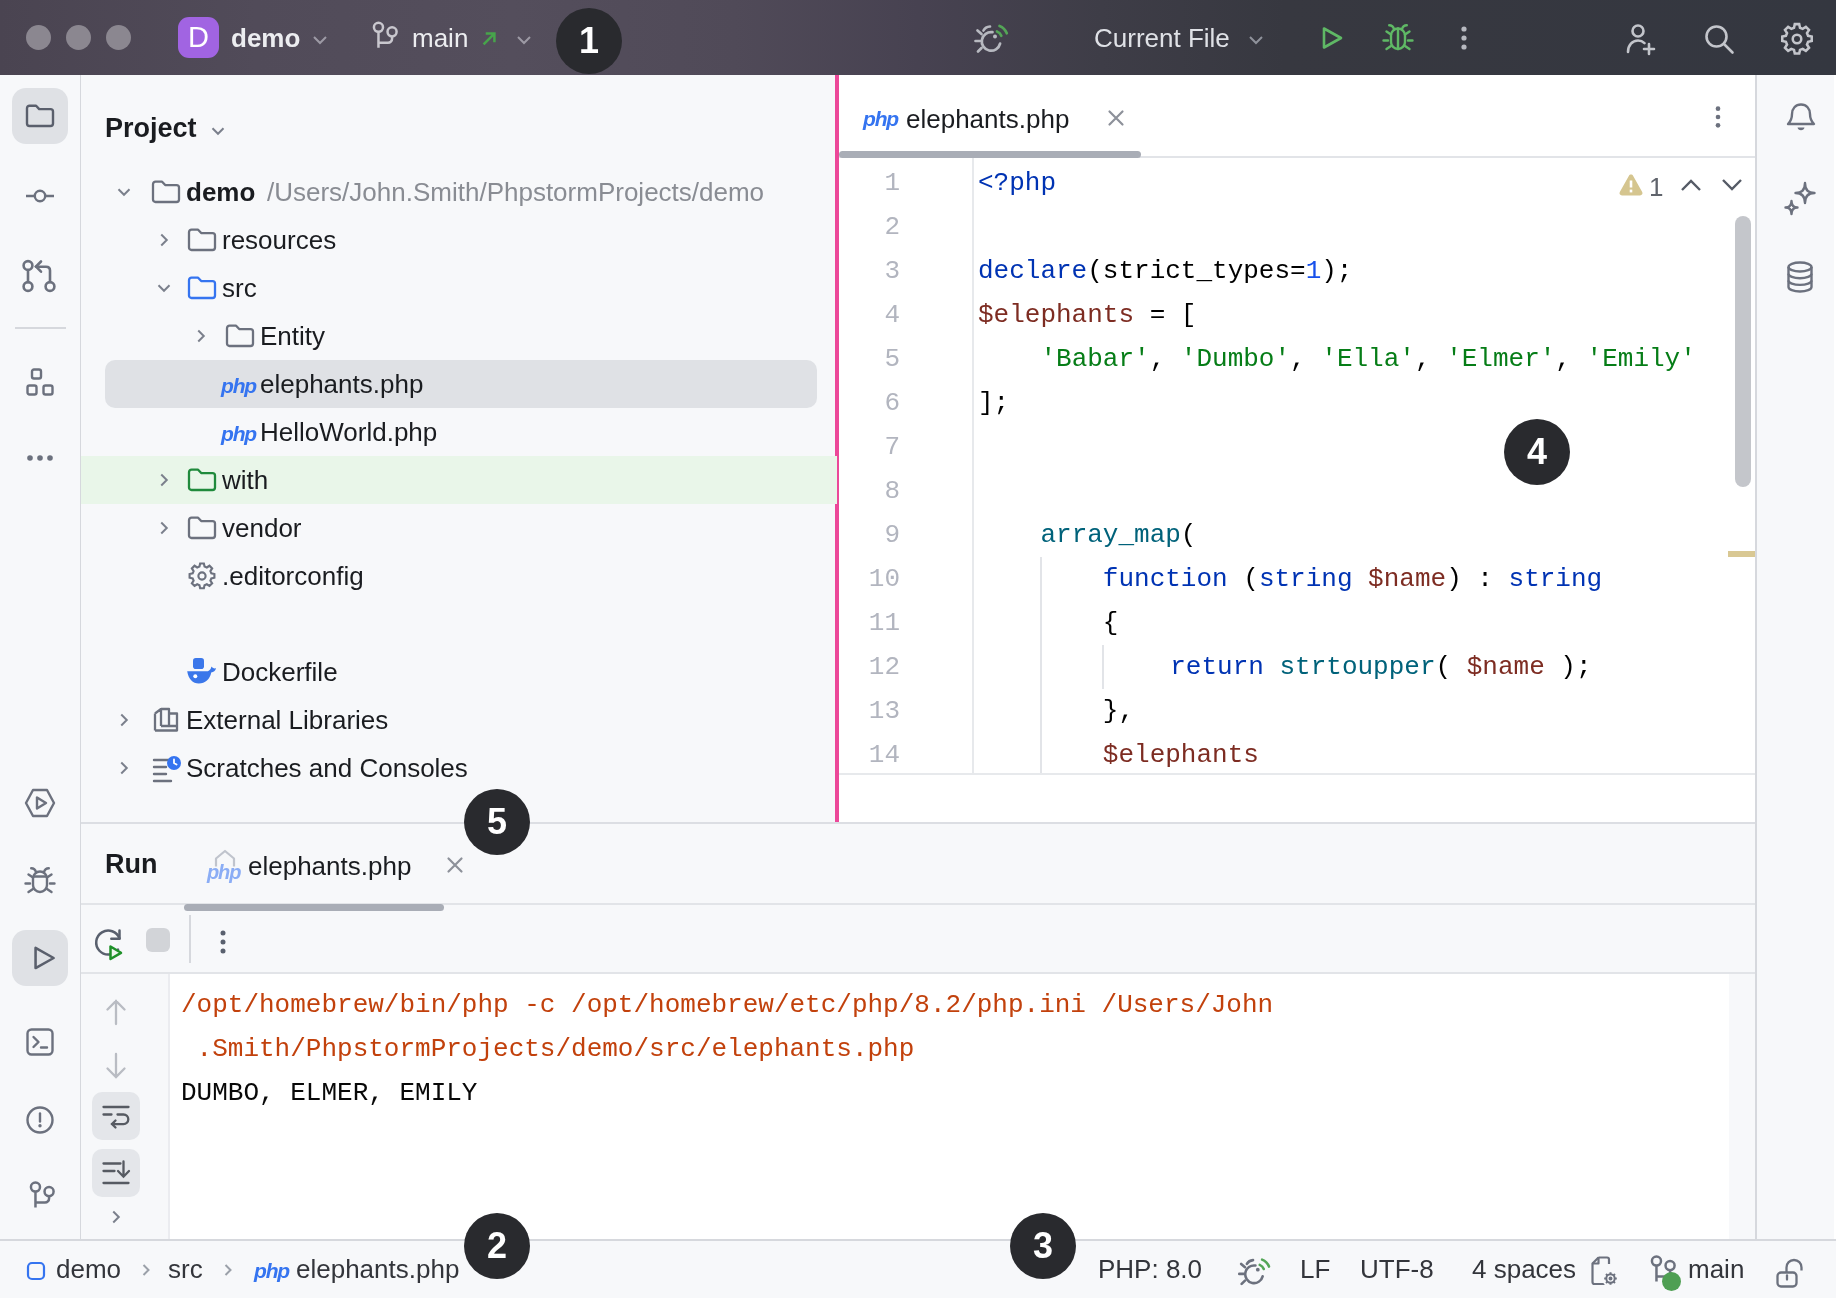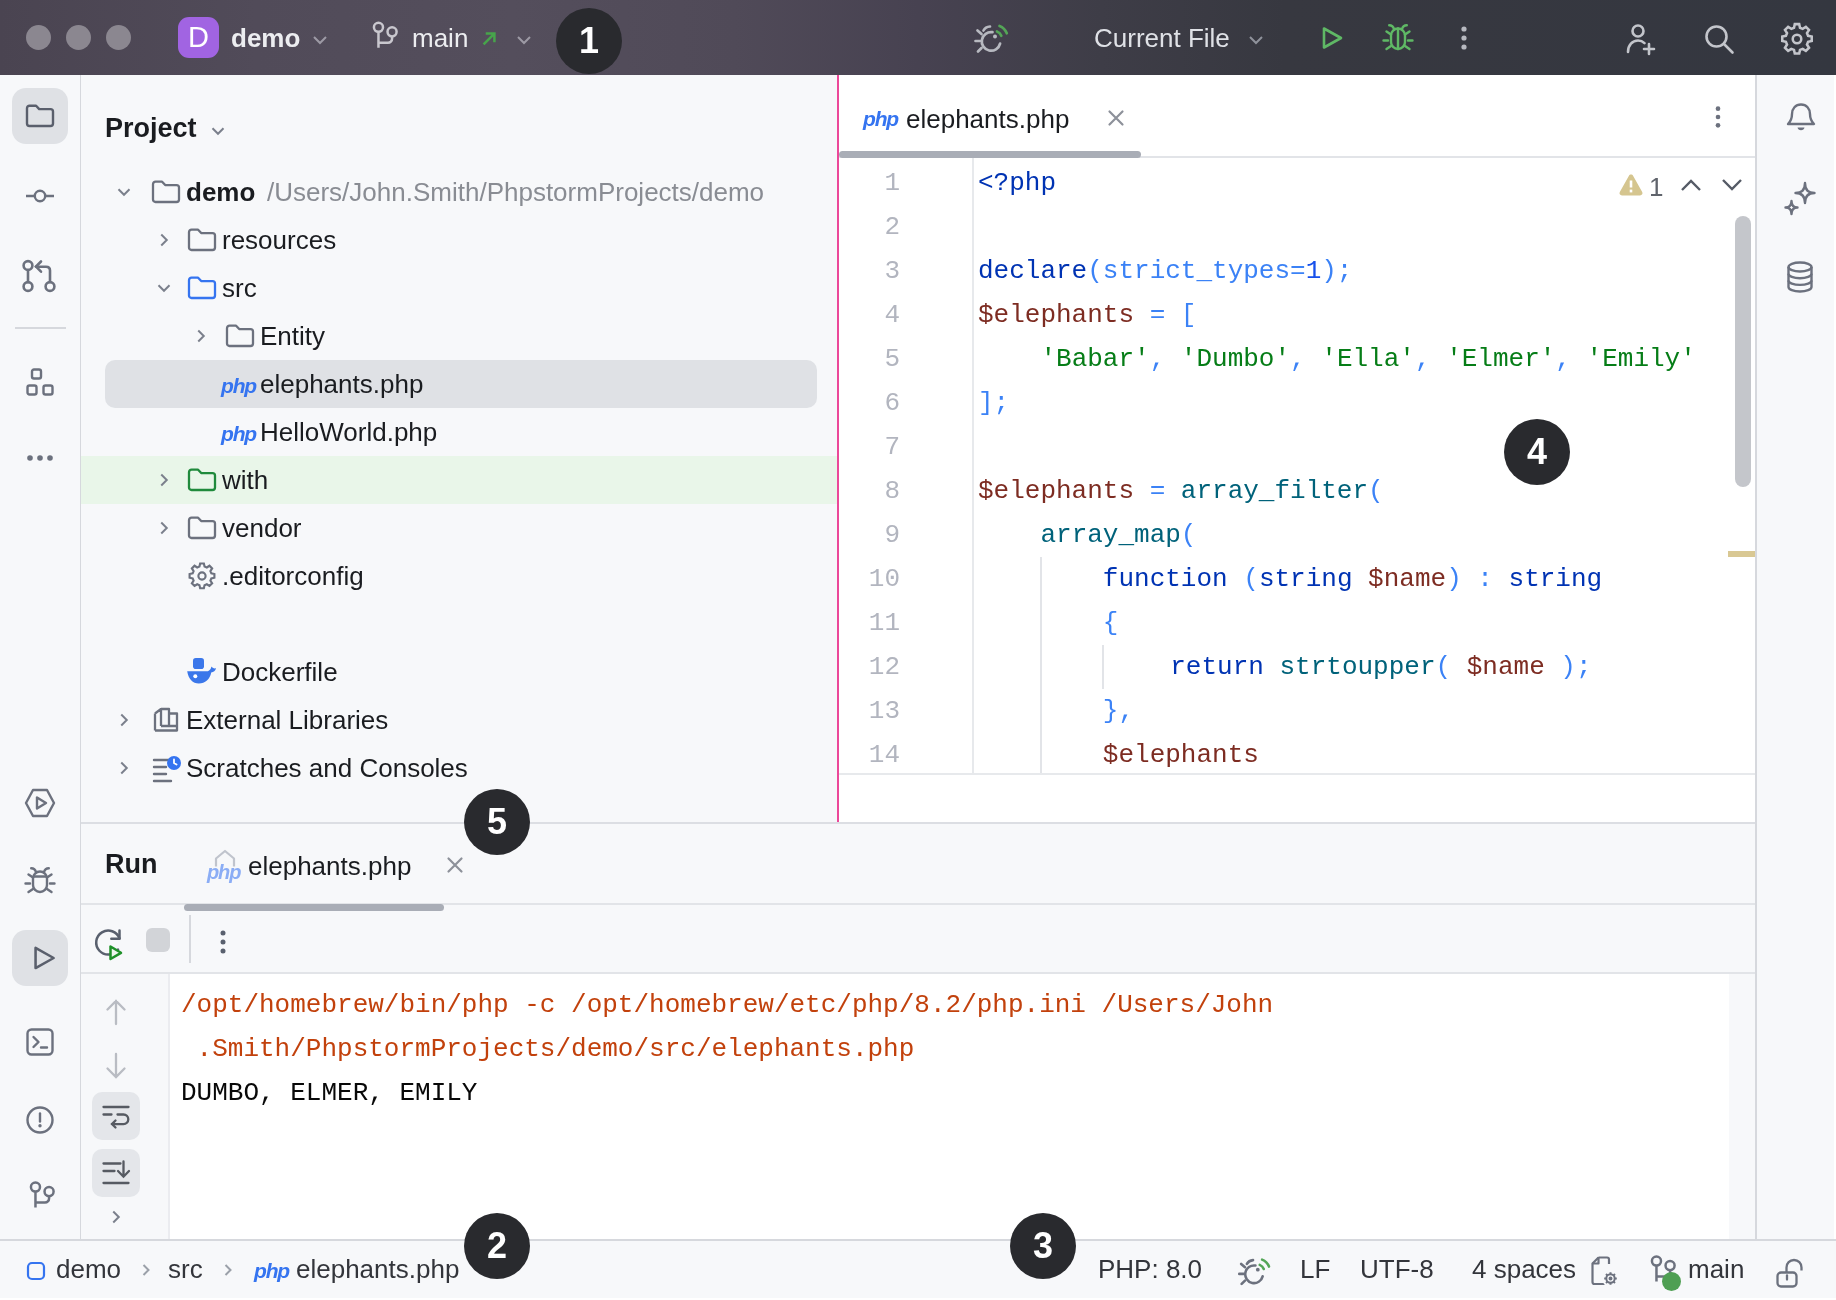--- a/index.html
+++ b/index.html
@@ -17,33 +17,33 @@
 
   
   .badge { width:66px; height:66px; border-radius:50%; background:#292a2e;
     color:#fff; font-size:36px; font-weight:700; text-align:center; line-height:66px; z-index:50; }
 
   
   #lefttool { left:0; top:75px; width:82px; height:1166px; background:#f7f8fa; border-right:2px solid #d6d8dd; }
   .toolsel { background:#dfe1e5; border-radius:14px; width:56px; height:56px; left:12px; }
 
   
-  #treepanel { left:81px; top:75px; width:758px; height:749px; background:#f7f8fa; border-right:2px solid #ec4899; }
+  #treepanel { left:81px; top:75px; width:758px; height:749px; background:#f7f8fa; border-right:4px solid #ec4899; }
   .trow { position:absolute; left:0; width:756px; height:48px; }
   .tlabel { position:absolute; font-size:26px; color:#1a1c20; top:9px; white-space:pre; }
   .tgray { color:#898c93; }
 
   
   #editor { left:839px; top:75px; width:916px; height:749px; background:#fff; }
   #tabbar { left:0; top:0; width:916px; height:83px; border-bottom:2px solid #e2e4e8; }
   #tabline { left:0; top:76px; width:302px; height:7px; background:#a9adb6; border-radius:4px; }
   .codeline { position:absolute; white-space:pre; font-family:"Liberation Mono", monospace; font-size:26px; line-height:44px; height:44px; }
   .lnum { position:absolute; width:61px; text-align:right; color:#b2b5bf; font-family:"Liberation Mono", monospace; font-size:26px; line-height:44px; height:44px; }
   .kw { color:#0033b3; } .str { color:#067d17; } .num { color:#1750eb; }
-  .fn { color:#00627a; } .vr { color:#7d2c22; } .pl { color:#3b82f6; }
+  .fn { color:#00627a; } .vr { color:#7d2c22; } .pl { color:#000000; }
 
   
   #runpanel { left:81px; top:824px; width:1676px; height:452px; background:#f7f8fa; }
   #runheader { left:0; top:0; width:1676px; height:81px; border-bottom:2px solid #e2e4e8; }
   #runline { left:103px; top:80px; width:260px; height:7px; background:#a9adb6; border-radius:4px; }
   #runtoolbar { left:0; top:81px; width:1676px; height:69px; border-bottom:2px solid #e2e4e8; }
   #console { left:87px; top:150px; width:1561px; height:267px; background:#fff; border-left:2px solid #ebecf0; }
   .conline { position:absolute; white-space:pre; font-family:"Liberation Mono", monospace; font-size:26px; line-height:44px; }
   .conblue { color:#c2410c; } .conblack { color:#080808; }
 
@@ -360,21 +360,20 @@
     <div class="lnum" style="left:0; top:526px;">11</div>
     <div class="lnum" style="left:0; top:570px;">12</div>
     <div class="lnum" style="left:0; top:614px;">13</div>
     <div class="lnum" style="left:0; top:658px;">14</div>
 
     <div class="codeline" style="left:139px; top:86px;"><span class="kw">&lt;?php</span></div>
     <div class="codeline" style="left:139px; top:174px;"><span class="kw">declare</span><span class="pl">(strict_types=</span><span class="num">1</span><span class="pl">);</span></div>
     <div class="codeline" style="left:139px; top:218px;"><span class="vr">$elephants</span><span class="pl"> = [</span></div>
     <div class="codeline" style="left:139px; top:262px;"><span class="pl">    </span><span class="str">'Babar'</span><span class="pl">, </span><span class="str">'Dumbo'</span><span class="pl">, </span><span class="str">'Ella'</span><span class="pl">, </span><span class="str">'Elmer'</span><span class="pl">, </span><span class="str">'Emily'</span></div>
     <div class="codeline" style="left:139px; top:306px;"><span class="pl">];</span></div>
-    <div class="codeline" style="left:139px; top:394px;"><span class="vr">$elephants</span><span class="pl"> = </span><span class="fn">array_filter</span><span class="pl">(</span></div>
     <div class="codeline" style="left:139px; top:438px;"><span class="pl">    </span><span class="fn">array_map</span><span class="pl">(</span></div>
     <div class="codeline" style="left:139px; top:482px;"><span class="pl">        </span><span class="kw">function</span><span class="pl"> (</span><span class="kw">string</span><span class="pl"> </span><span class="vr">$name</span><span class="pl">) : </span><span class="kw">string</span></div>
     <div class="codeline" style="left:139px; top:526px;"><span class="pl">        {</span></div>
     <div class="codeline" style="left:144px; top:570px;"><span class="pl">            </span><span class="kw">return</span><span class="pl"> </span><span class="fn">strtoupper</span><span class="pl">( </span><span class="vr">$name</span><span class="pl"> );</span></div>
     <div class="codeline" style="left:139px; top:614px;"><span class="pl">        },</span></div>
     <div class="codeline" style="left:139px; top:658px;"><span class="pl">        </span><span class="vr">$elephants</span></div>
 
     <svg class="abs" style="left:779px; top:96px;" width="26" height="26" viewBox="0 0 26 26">
         <path d="M13 3.5c.9 0 1.7.5 2.2 1.4l9 16.2c.9 1.6-.2 3.4-2.2 3.4H4c-2 0-3.1-1.8-2.2-3.4l9-16.2c.5-.9 1.3-1.4 2.2-1.4z" fill="#d5c58f"></path>
         <rect x="11.7" y="9.5" width="2.6" height="7" fill="#fff"></rect>

